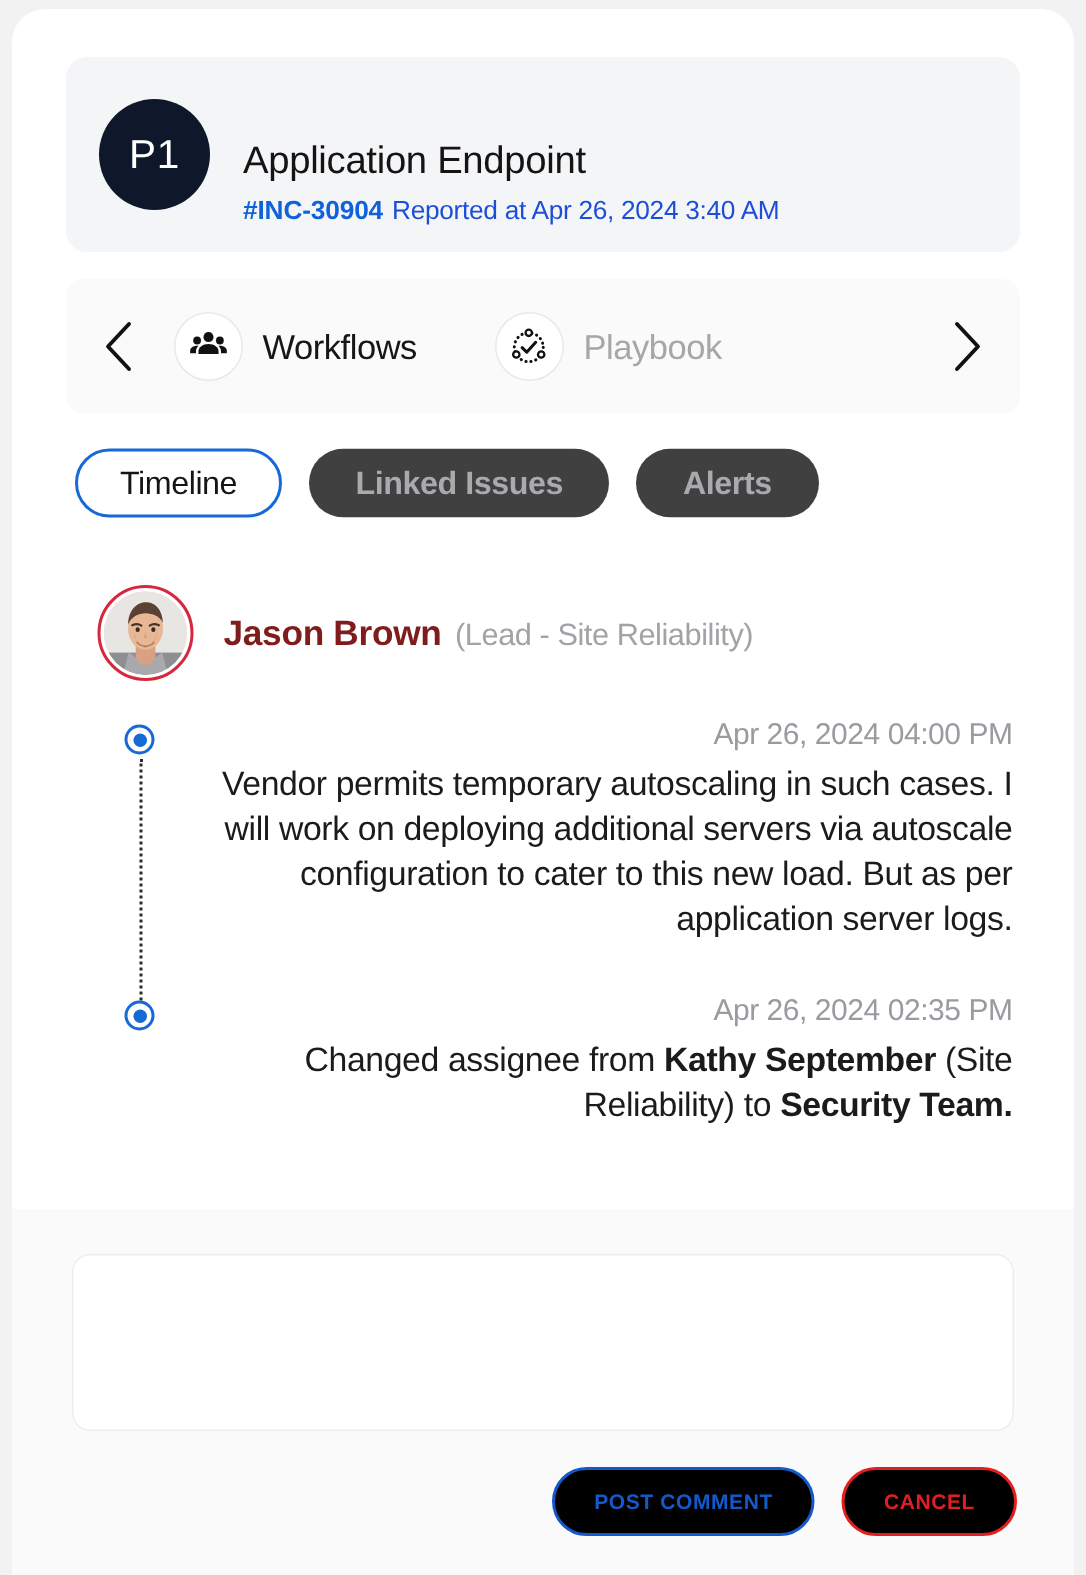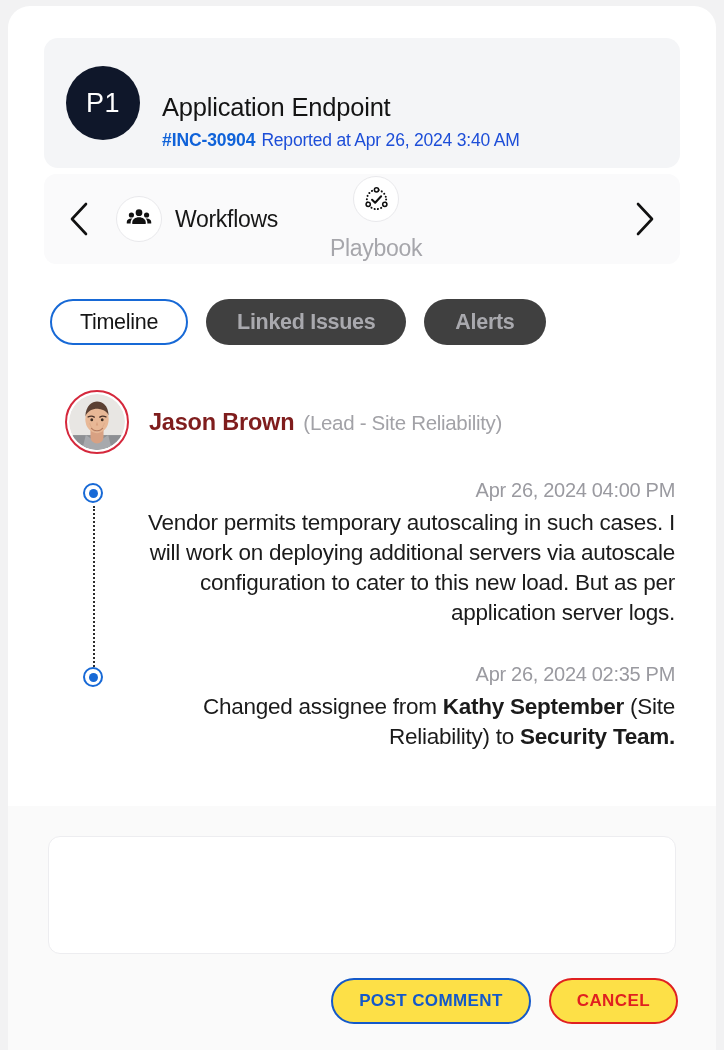--- a/index.html
+++ b/index.html
@@ -83,21 +83,21 @@
     color: #1d4ed8;
     font-weight: 400;
     margin-left: 6px;
     letter-spacing: -0.2px;
   }
 
   
   .nav-strip {
     position: absolute;
     left: 36px;
-    top: 168px;
+    top: 180px;
     width: 636px;
     height: 90px;
     background: #fafafb;
     border-radius: 12px;
     display: flex;
     align-items: center;
     padding: 0 18px;
   }
 
   .chev {
@@ -110,21 +110,21 @@
   }
 
   .nav-item {
     display: flex;
     align-items: center;
     gap: 13px;
     cursor: pointer;
   }
 
   .nav-item.first { margin-left: 20px; }
-  .nav-item.second { margin-left: 52px; flex-direction: column; }
+  .nav-item.second { margin-left: 52px; }
 
   .nav-icon-circle {
     width: 46px;
     height: 46px;
     border-radius: 50%;
     background: #ffffff;
     border: 1px solid #e9e9ec;
     display: flex;
     align-items: center;
     justify-content: center;
@@ -309,25 +309,25 @@
     position: absolute;
     right: 38px;
     top: 172px;
     display: flex;
     gap: 18px;
   }
 
   .btn {
     height: 46px;
     border-radius: 24px;
-    background: #fde047;
-    display: flex;
-    align-items: center;
-    justify-content: center;
-    font-size: 17px;
+    background: #000000;
+    display: flex;
+    align-items: center;
+    justify-content: center;
+    font-size: 14px;
     font-weight: 700;
     letter-spacing: 0.4px;
     cursor: pointer;
     white-space: nowrap;
   }
   .btn-primary {
     border: 2px solid #1459c9;
     color: #1459c9;
     padding: 0 26px;
   }

